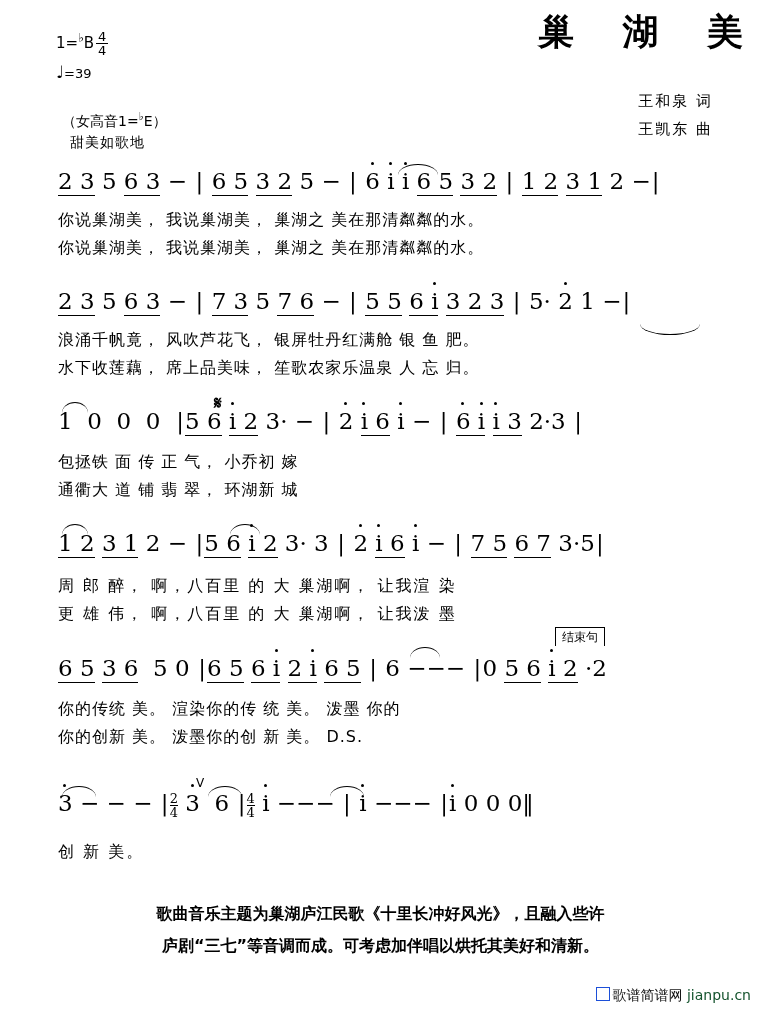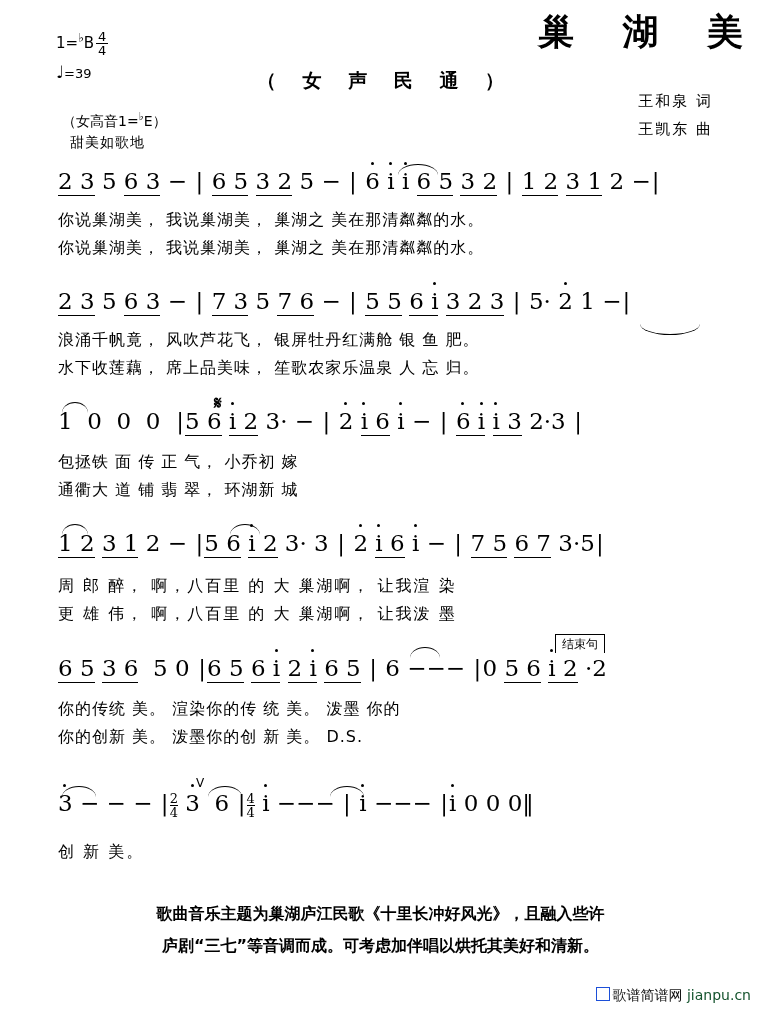--- a/index.html
+++ b/index.html
@@ -185,21 +185,20 @@
     margin-right: 3px;
     vertical-align: -1px;
   }
 </style>
 </head>
 <body>
 
 <div class="sheet">
 
   <div class="title">巢 湖 美</div>
-  <div class="subtitle">（ 女 声 民 通 ）</div>
 
   <div class="credit c1">王和泉 词</div>
   <div class="credit c2">王凯东 曲</div>
 
   <div class="keyline">
     <span>1=</span><span style="font-size:12px;vertical-align:super;">♭</span><span>B</span><span class="frac"><span class="num">4</span><span class="den">4</span></span>
   </div>
   <div class="tempo">
     <span style="font-size:17px;">♩</span><span>=39</span>
   </div>
@@ -240,21 +239,21 @@
     <div class="tie" style="left:62px; top:-6px; width:26px;"></div>
     <div class="tie" style="left:230px; top:-6px; width:30px;"></div>
     <div class="notes">
       <span class="note u1">1&nbsp;2</span>&nbsp;<span class="note u1">3&nbsp;1</span>&nbsp;<span class="note">2</span>&nbsp;<span class="note">−</span>&nbsp;<span class="bar">|</span><span class="note u1">5&nbsp;6</span>&nbsp;<span class="note u1"><span class="dotover">i</span>&nbsp;2</span>&nbsp;<span class="note">3·</span>&nbsp;<span class="note">3</span>&nbsp;<span class="bar">|</span>&nbsp;<span class="note dotover">2</span>&nbsp;<span class="note u1"><span class="dotover">i</span>&nbsp;6</span>&nbsp;<span class="note dotover">i</span>&nbsp;<span class="note">−</span>&nbsp;<span class="bar">|</span>&nbsp;<span class="note u1">7&nbsp;5</span>&nbsp;<span class="note u1">6&nbsp;7</span>&nbsp;<span class="note">3·5</span><span class="bar">|</span>
     </div>
     <div class="lyric" style="top:46px; letter-spacing:2px;">周  郎  醉，   啊，八百里 的    大 巢湖啊，  让我渲  染</div>
     <div class="lyric" style="top:74px; letter-spacing:2px;">更  雄  伟，   啊，八百里 的    大 巢湖啊，  让我泼  墨</div>
   </div>
 
   <div class="system" style="top:655px;">
-    <div class="endbox" style="left:555px; top:-28px;margin-top:7px;">结束句</div>
+    <div class="endbox" style="left:555px; top:-28px;">结束句</div>
     <div class="notes">
       <span class="note u1">6&nbsp;5</span>&nbsp;<span class="note u1">3&nbsp;6</span>&nbsp;&nbsp;<span class="note">5</span>&nbsp;<span class="note">0</span>&nbsp;<span class="bar">|</span><span class="note u1">6&nbsp;5</span>&nbsp;<span class="note u1">6&nbsp;<span class="dotover">i</span></span>&nbsp;<span class="note u1">2&nbsp;<span class="dotover">i</span></span>&nbsp;<span class="note u1">6&nbsp;5</span>&nbsp;<span class="bar">|</span>&nbsp;<span class="note">6</span>&nbsp;<span class="note">−</span><span class="note">−</span><span class="note">−</span>&nbsp;<span class="bar">|</span><span class="note">0</span>&nbsp;<span class="note u1">5&nbsp;6</span>&nbsp;<span class="note u1"><span class="dotover">i</span>&nbsp;2</span>&nbsp;<span class="note">·2</span>
     </div>
     <div class="tie" style="left:410px; top:-8px; width:30px;"></div>
     <div class="lyric" style="top:44px; letter-spacing:1px;">你的传统  美。 渲染你的传 统      美。            泼墨  你的</div>
     <div class="lyric" style="top:72px; letter-spacing:1px;">你的创新  美。 泼墨你的创 新      美。 D.S.</div>
   </div>
 
   <div class="system" style="top:790px;">
     <div class="tie" style="left:62px; top:-4px; width:34px;"></div>

